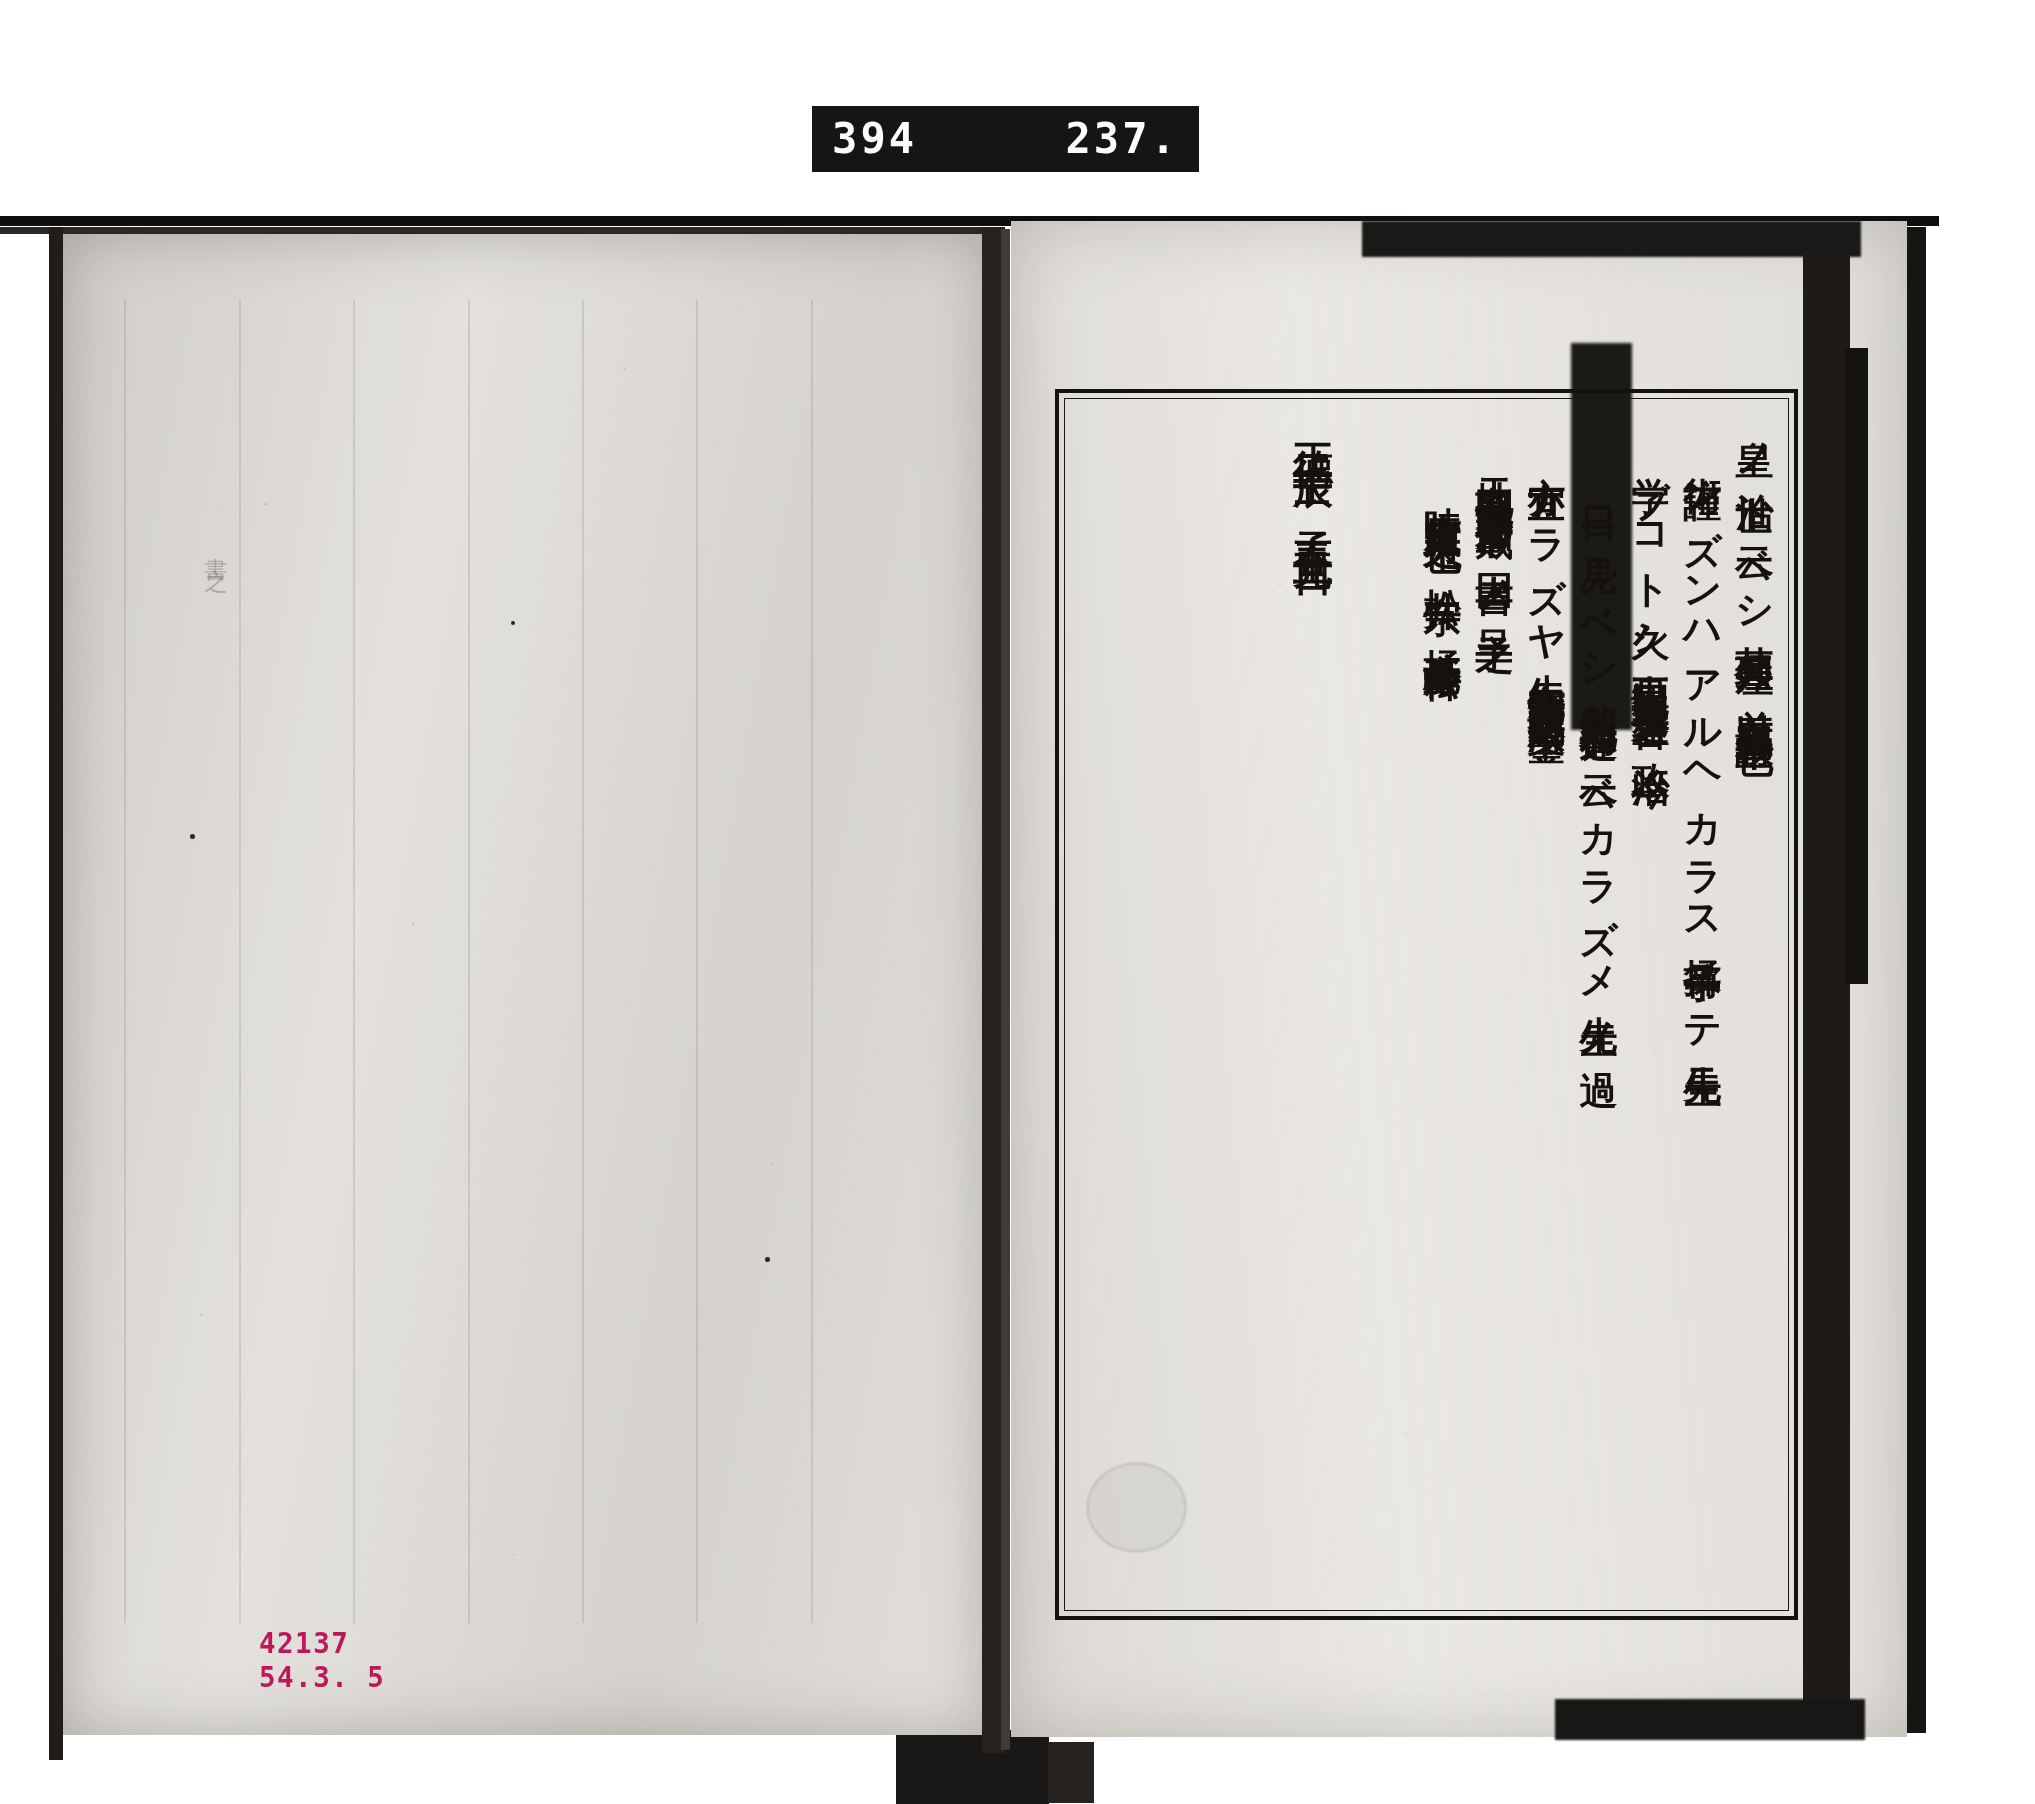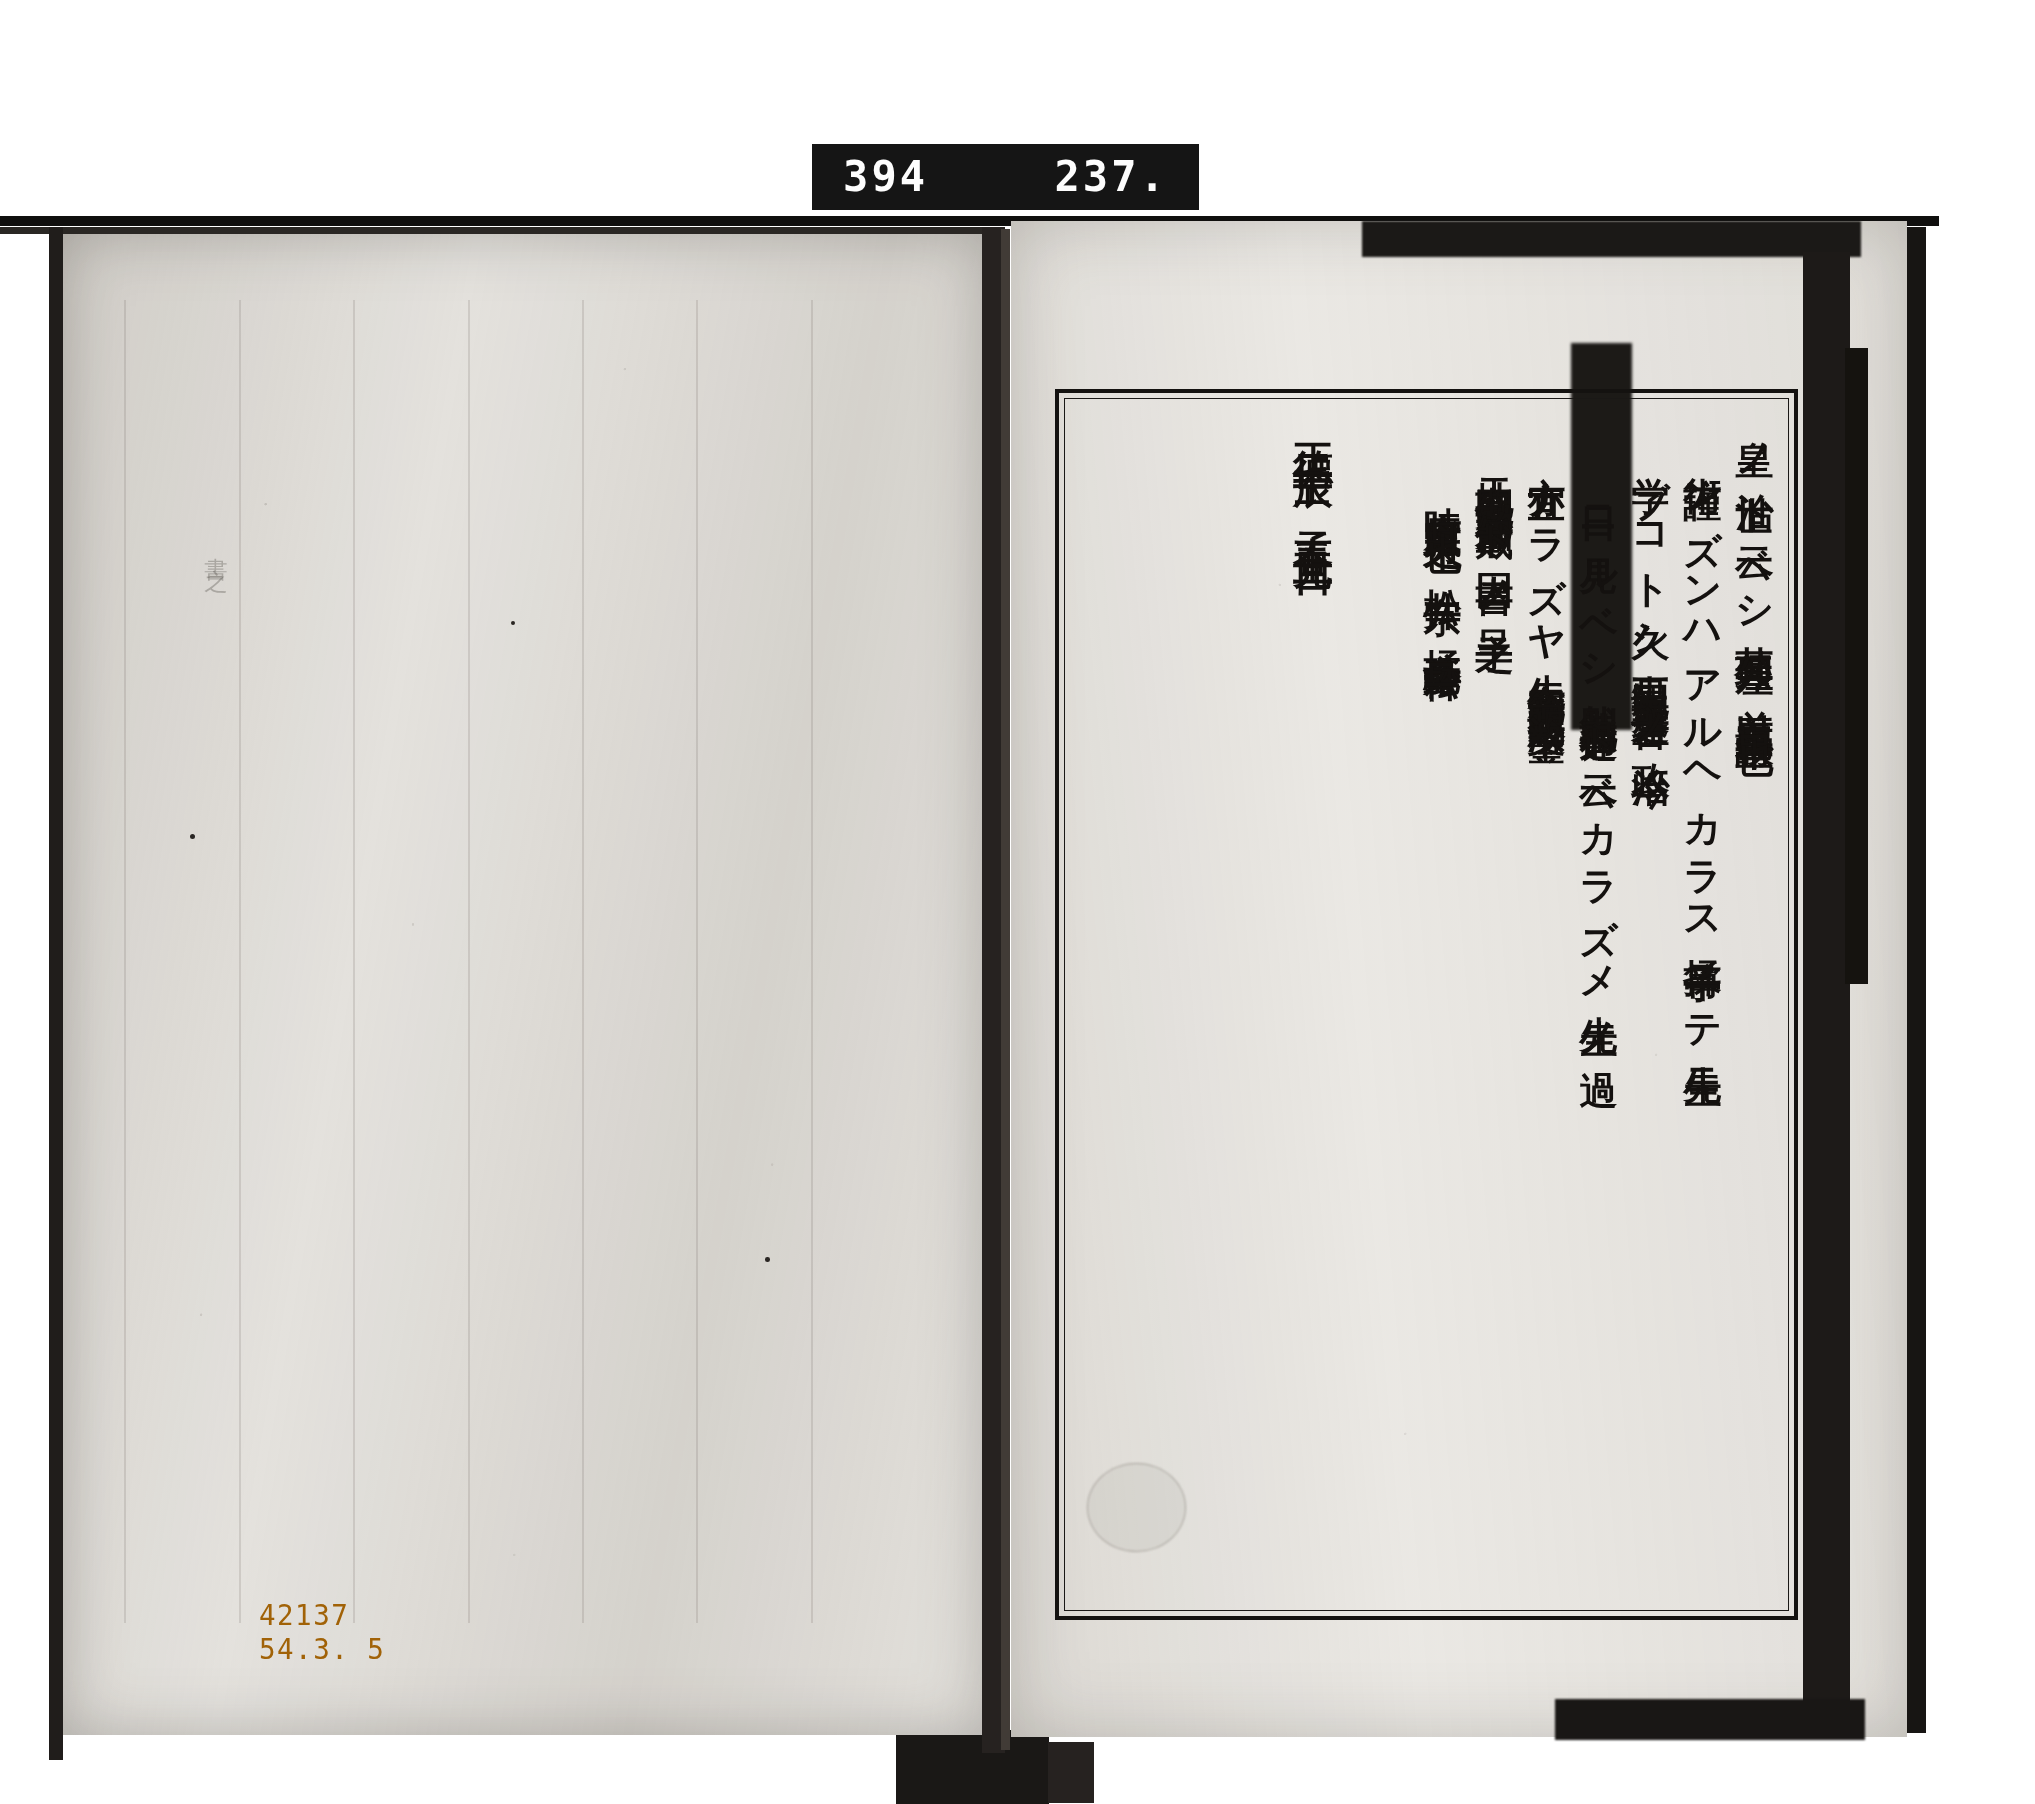--- a/index.html
+++ b/index.html
@@ -19,24 +19,23 @@
   #film-strip {
     position: absolute;
     left: 812px;
     top: 106px;
     width: 387px;
     height: 66px;
     background: #151515;
     display: flex;
     align-items: center;
     justify-content: space-between;
-    padding: 0 31px;
+    padding: 0 20px;
     box-sizing: border-box;
     letter-spacing: 3.1px;
-    margin-top: 38px;
   }
   .film-num {
     color: #fdfdfd;
     font-family: "DejaVu Sans Mono", monospace;
     font-size: 42px;
     font-weight: 700;
     line-height: 1;
   }
 
   
@@ -141,25 +140,25 @@
     writing-mode: vertical-rl;
     line-height: 1.35;
     letter-spacing: 11.2px;
     filter: blur(0.7px);
   }
 
   
   #accession {
     position: absolute;
     left: 196px;
-    top: 1364px;
+    top: 1392px;
     font-family: "DejaVu Sans Mono", monospace;
     font-size: 27.5px;
-    font-weight: 400;
-    color: #a16207;
+    font-weight: 700;
+    color: #be185d;
     line-height: 1.25;
     letter-spacing: 1.5px;
   }
 
   
   #page-right {
     position: absolute;
     left: 1011px;
     top: 23.4px;
     width: 896px;

